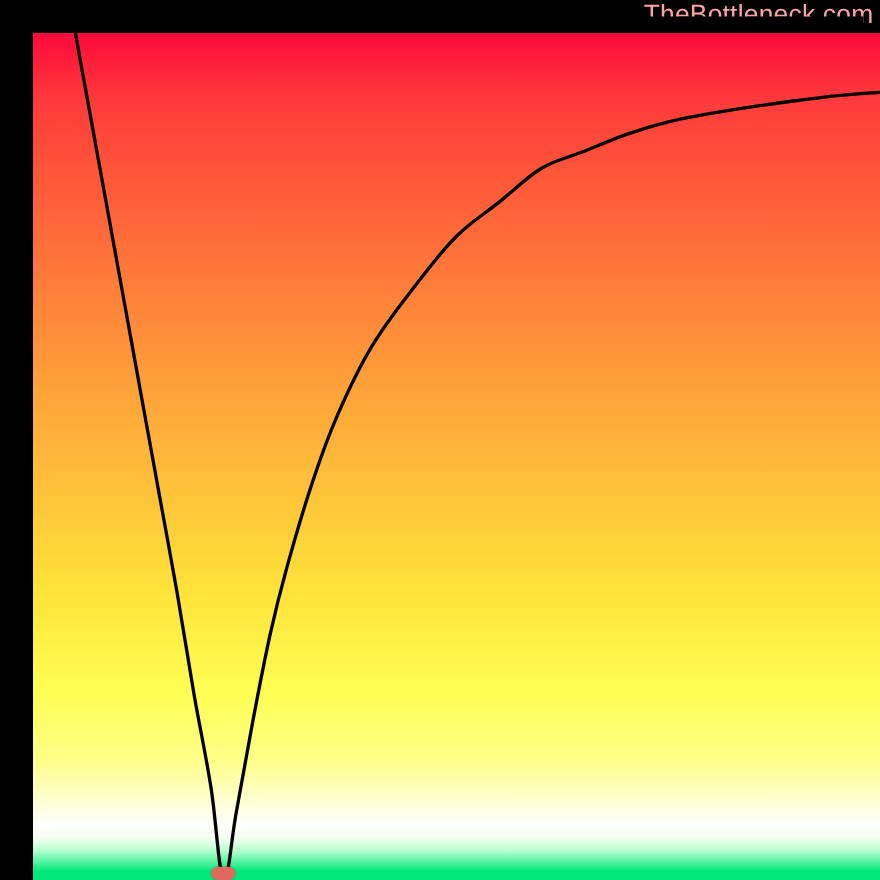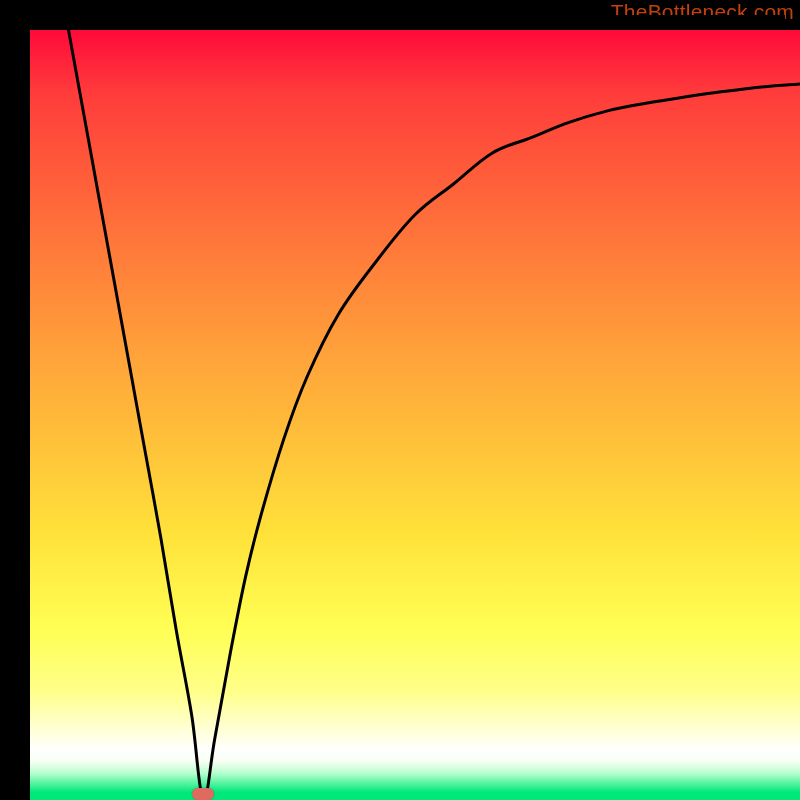--- a/index.html
+++ b/index.html
@@ -57,22 +57,22 @@
     width: 22px;
     height: 12px;
     border-radius: 6px;
     background: #e06a60;
     box-shadow: 0 0 2px rgba(0,0,0,0.3);
   }
   .watermark {
     position: absolute;
     top: 0;
     right: 6px;
-    color: #c2410c;
-    font-size: 21px;
+    color: #fca5a5;
+    font-size: 24px;
     letter-spacing: 0.2px;
     font-weight: 500;
   }
 </style>
 </head>
 <body>
 
 <div class="watermark">TheBottleneck.com</div>
 
 <div class="frame">

